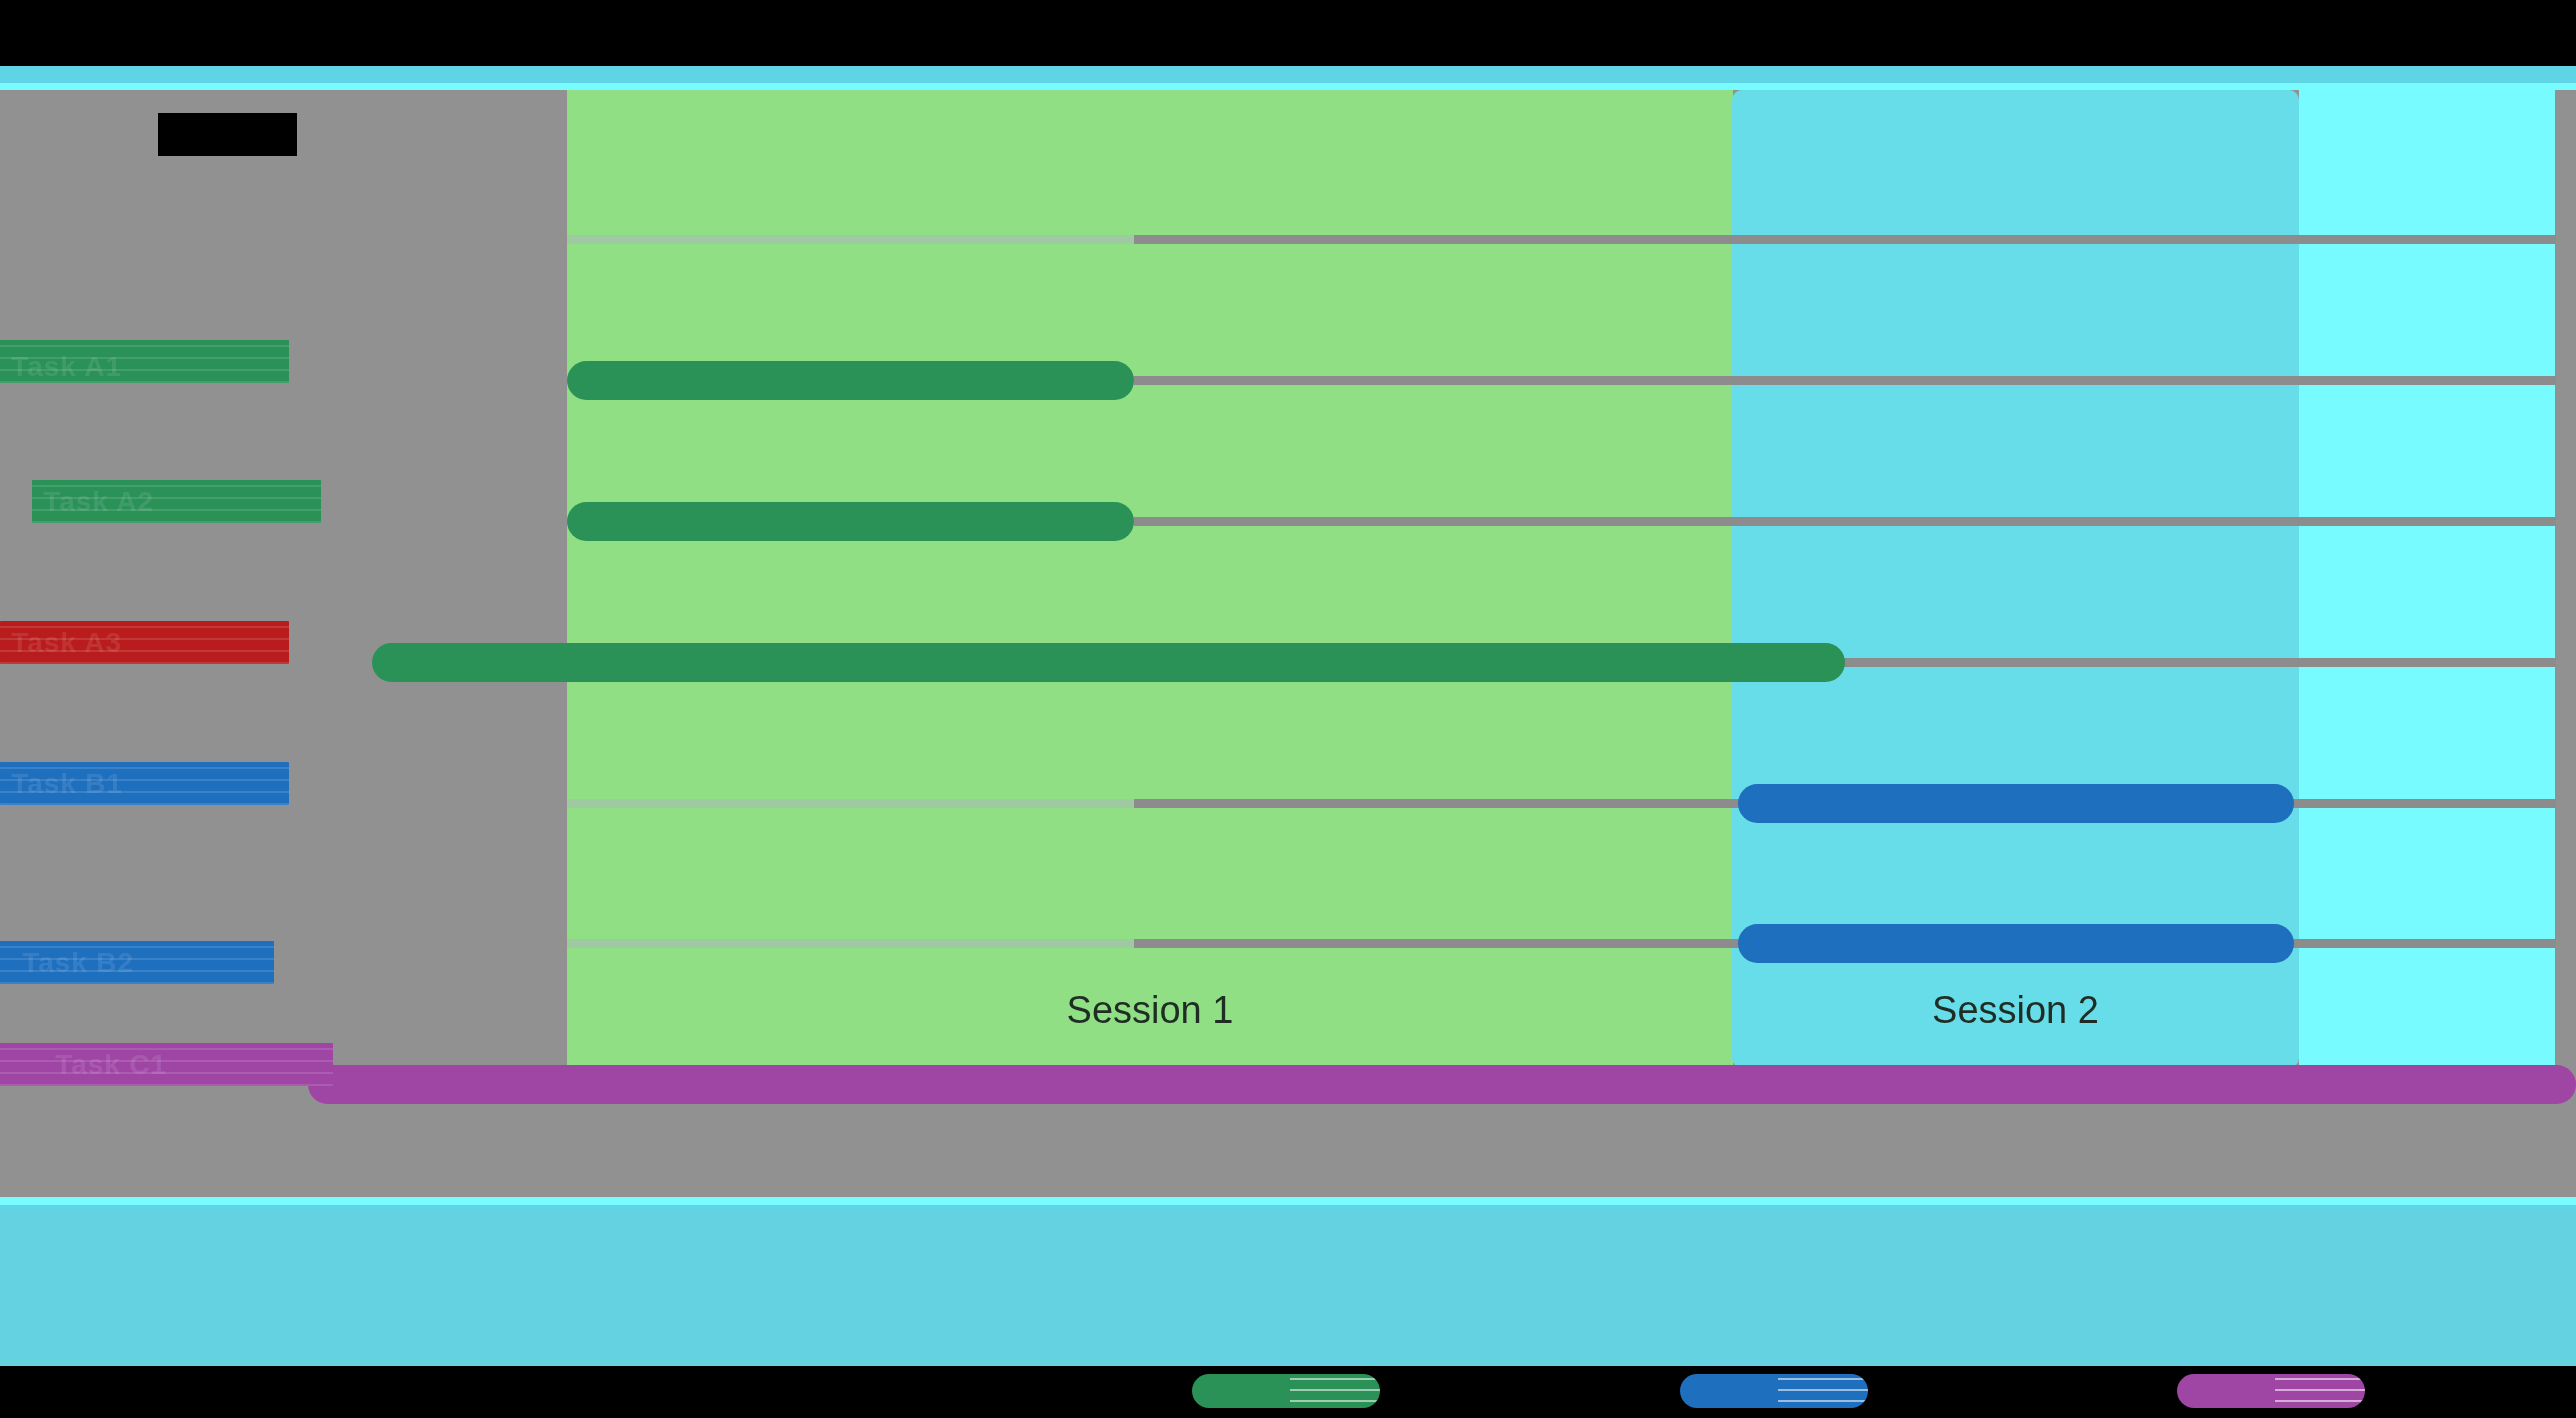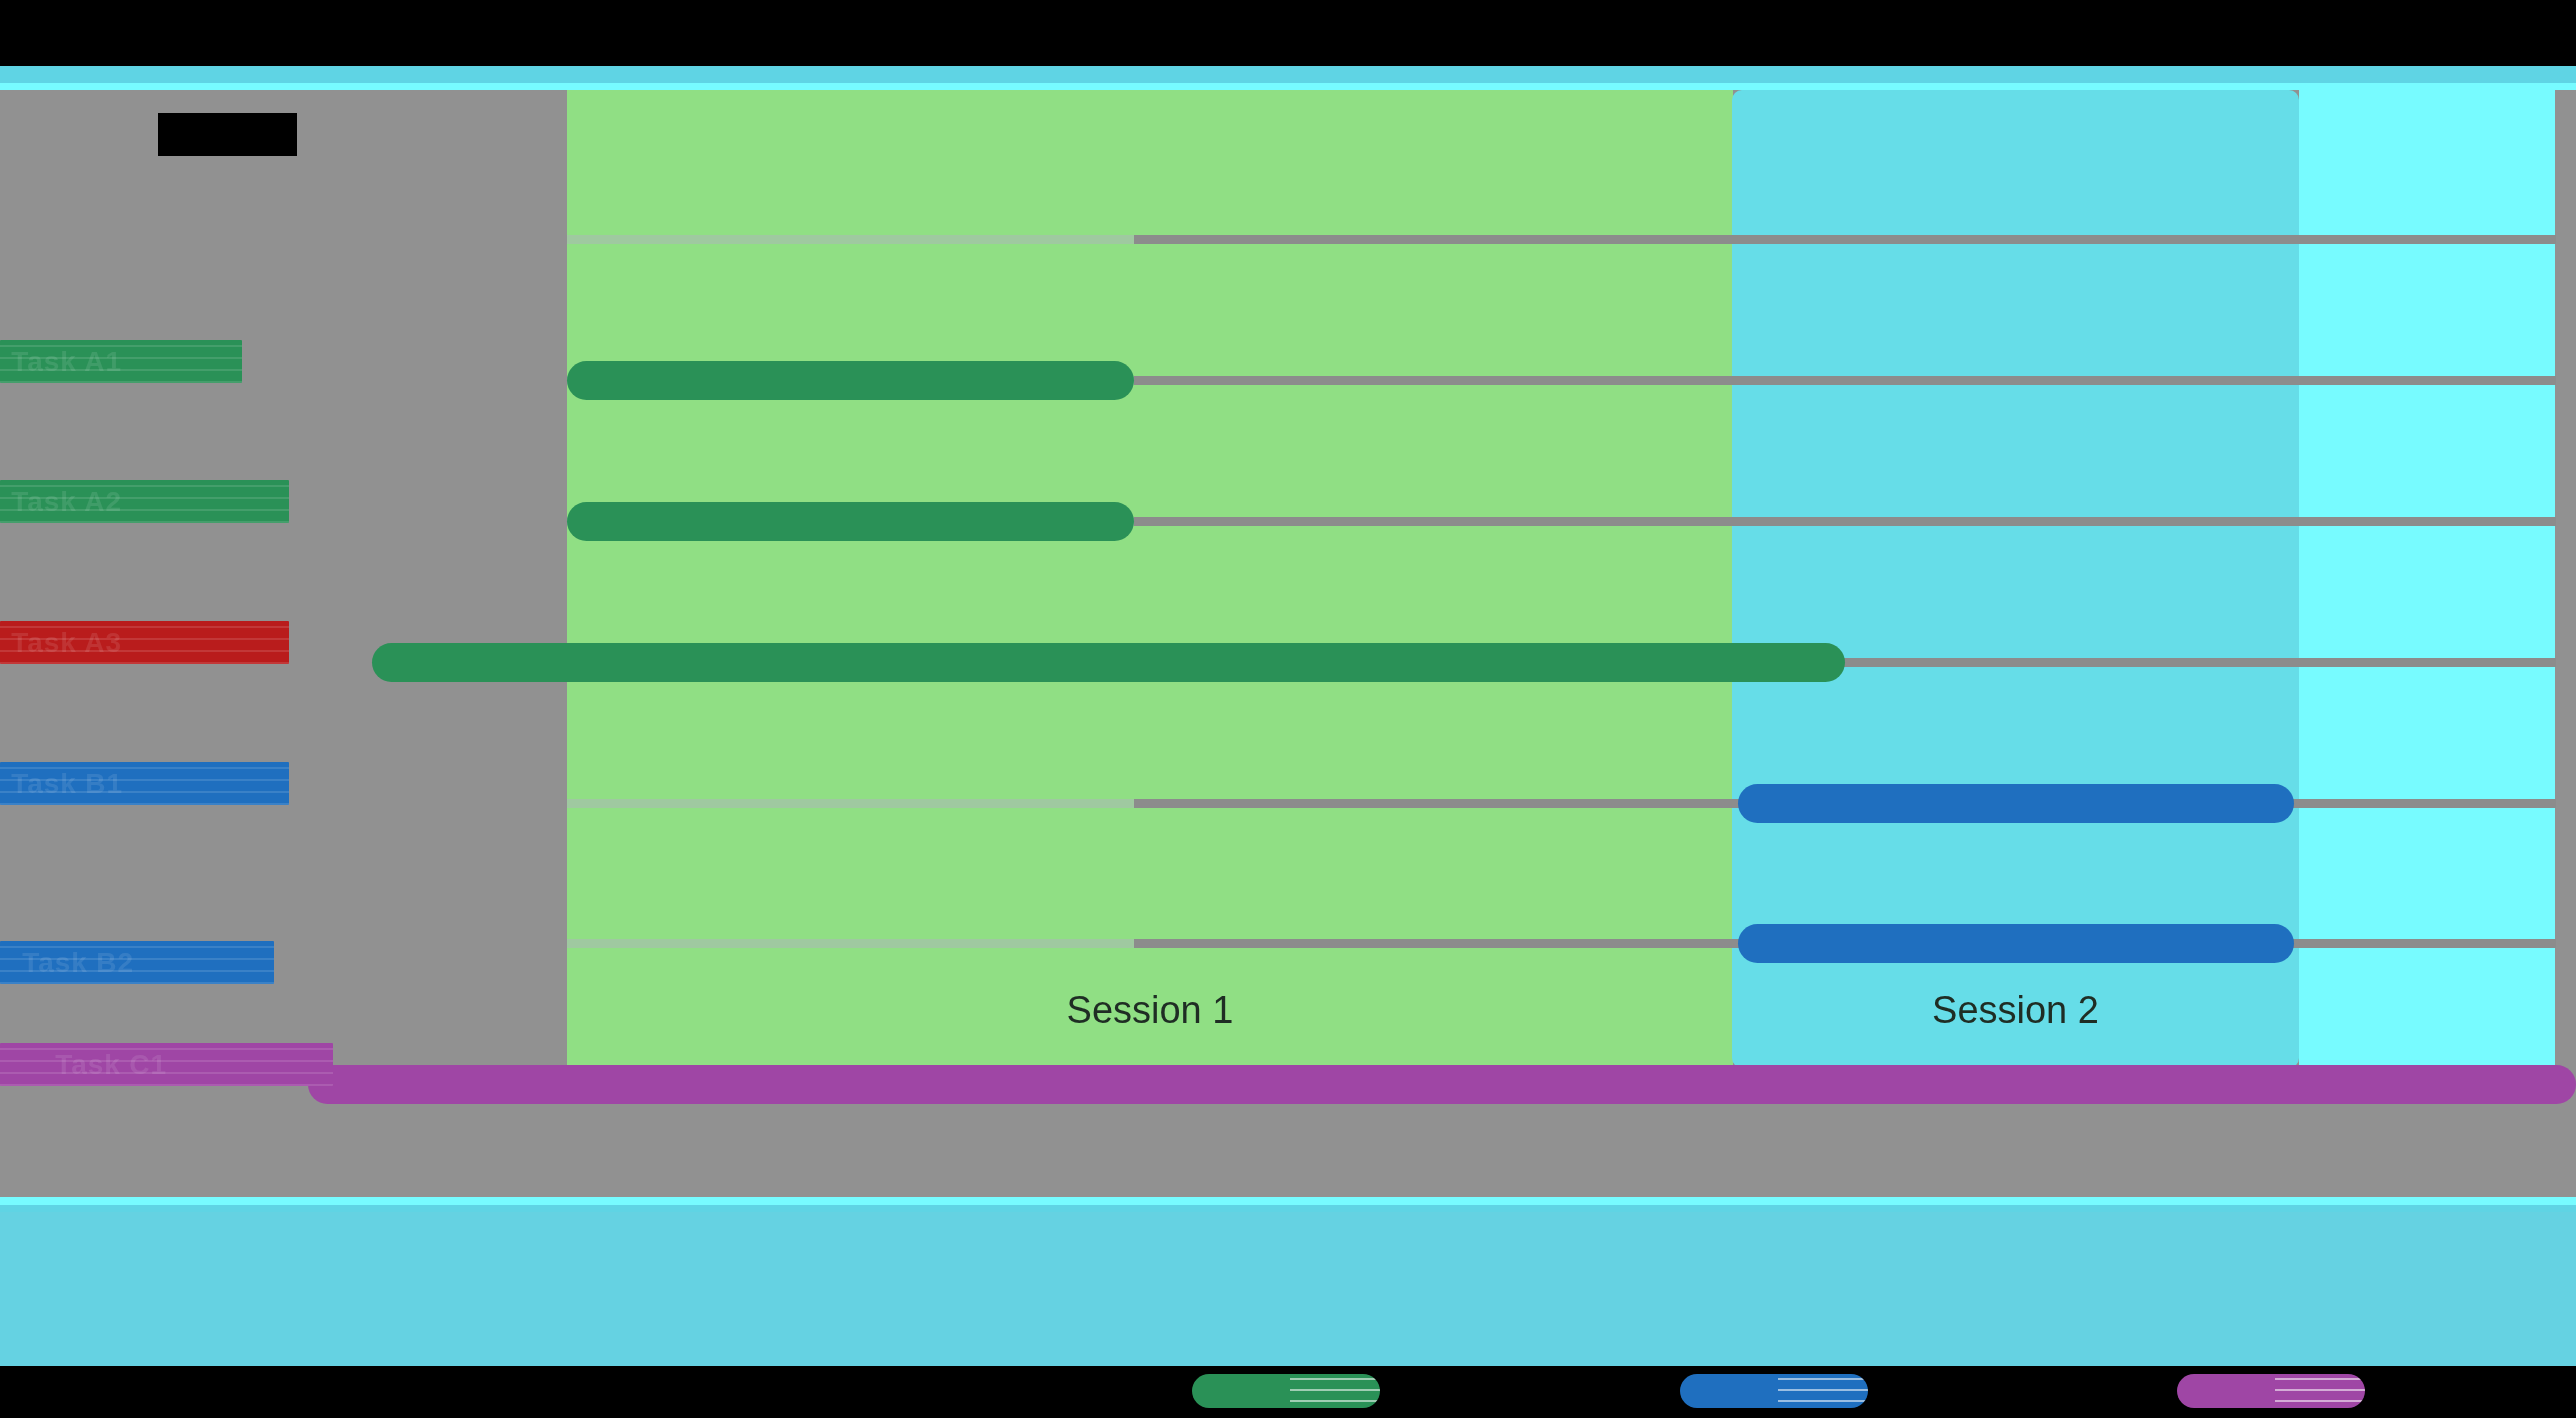--- a/index.html
+++ b/index.html
@@ -241,24 +241,24 @@
       <div class="gridline light" style="left: 567px; width: 567px; top: 849px;"></div>
       <div class="gridline" style="left: 1134px; width: 1422px; top: 849px;"></div>
       <div class="gridline light" style="left: 567px; width: 567px; top: 990px;"></div>
       <div class="gridline" style="left: 1134px; width: 1422px; top: 990px;"></div>
       <div class="bar green" title="Task A1" style="left: 567px; width: 567px; top: 271px; background: rgb(42, 145, 87);"></div>
       <div class="bar green" title="Task A2" style="left: 567px; width: 567px; top: 412px; background: rgb(42, 145, 87);"></div>
       <div class="bar green" title="Task A3" style="left: 372px; width: 1473px; top: 553px; background: rgb(42, 145, 87);"></div>
       <div class="bar blue" title="Task B1" style="left: 1738px; width: 556px; top: 694px; background: rgb(31, 111, 191);"></div>
       <div class="bar blue" title="Task B2" style="left: 1738px; width: 556px; top: 834px; background: rgb(31, 111, 191);"></div>
       <div class="bar magenta" title="Task C1" style="left: 308px; width: 2268px; top: 975px; background: rgb(159, 70, 165);"></div>
-      <div class="ylabel green" style="top: 250px; width: 242px; background: rgb(42, 145, 87);">
+      <div class="ylabel green" style="top: 250px; width: 289px; background: rgb(42, 145, 87); align-items: flex-end;">
         <span class="redact-text">Task A1</span>
       </div>
-      <div class="ylabel green" style="top: 390px; width: 289px; background: rgb(42, 145, 87);">
+      <div class="ylabel green" style="top: 390px; width: 289px; background: rgb(42, 145, 87); margin-left: 32px;">
         <span class="redact-text">Task A2</span>
       </div>
       <div class="ylabel green" style="top: 531px; width: 289px; background: #b91c1c;">
         <span class="redact-text">Task A3</span>
       </div>
       <div class="ylabel blue" style="top: 672px; width: 289px; background: rgb(31, 111, 191);">
         <span class="redact-text">Task B1</span>
       </div>
       <div class="ylabel blue" style="top: 851px; width: 263px; background: rgb(31, 111, 191); padding-left: 11px;">
         <span class="redact-text">Task B2</span>

